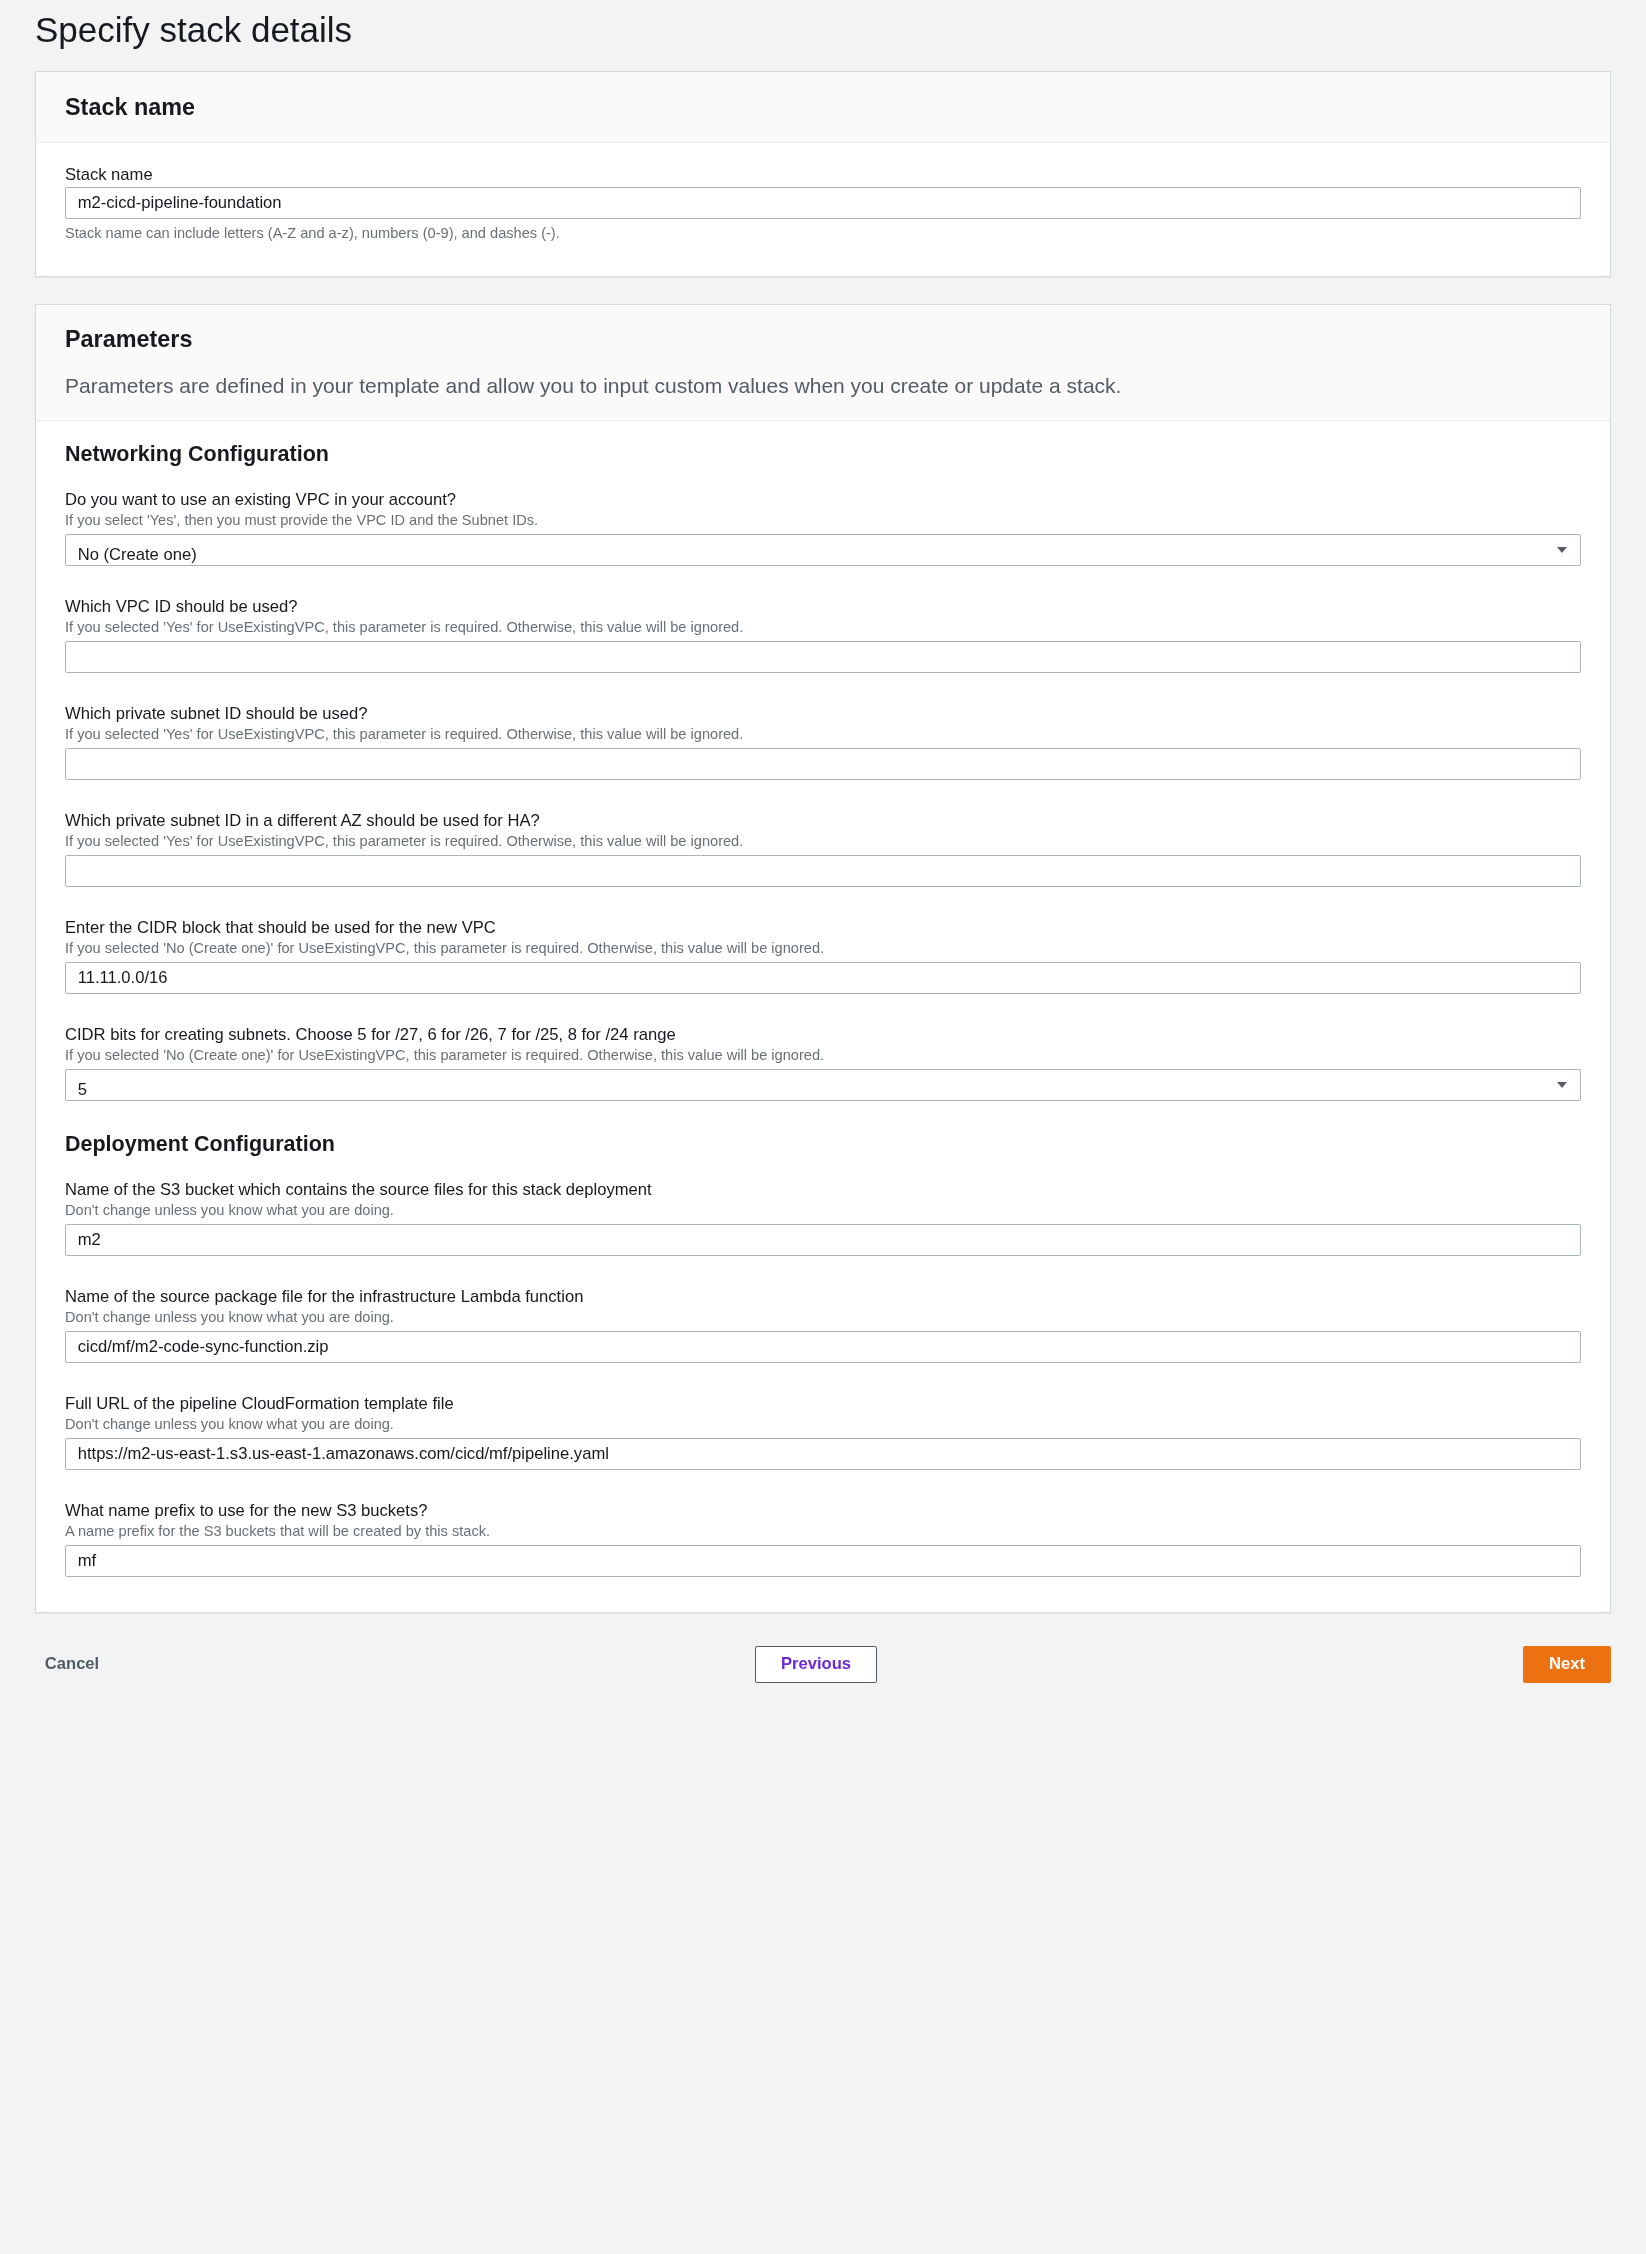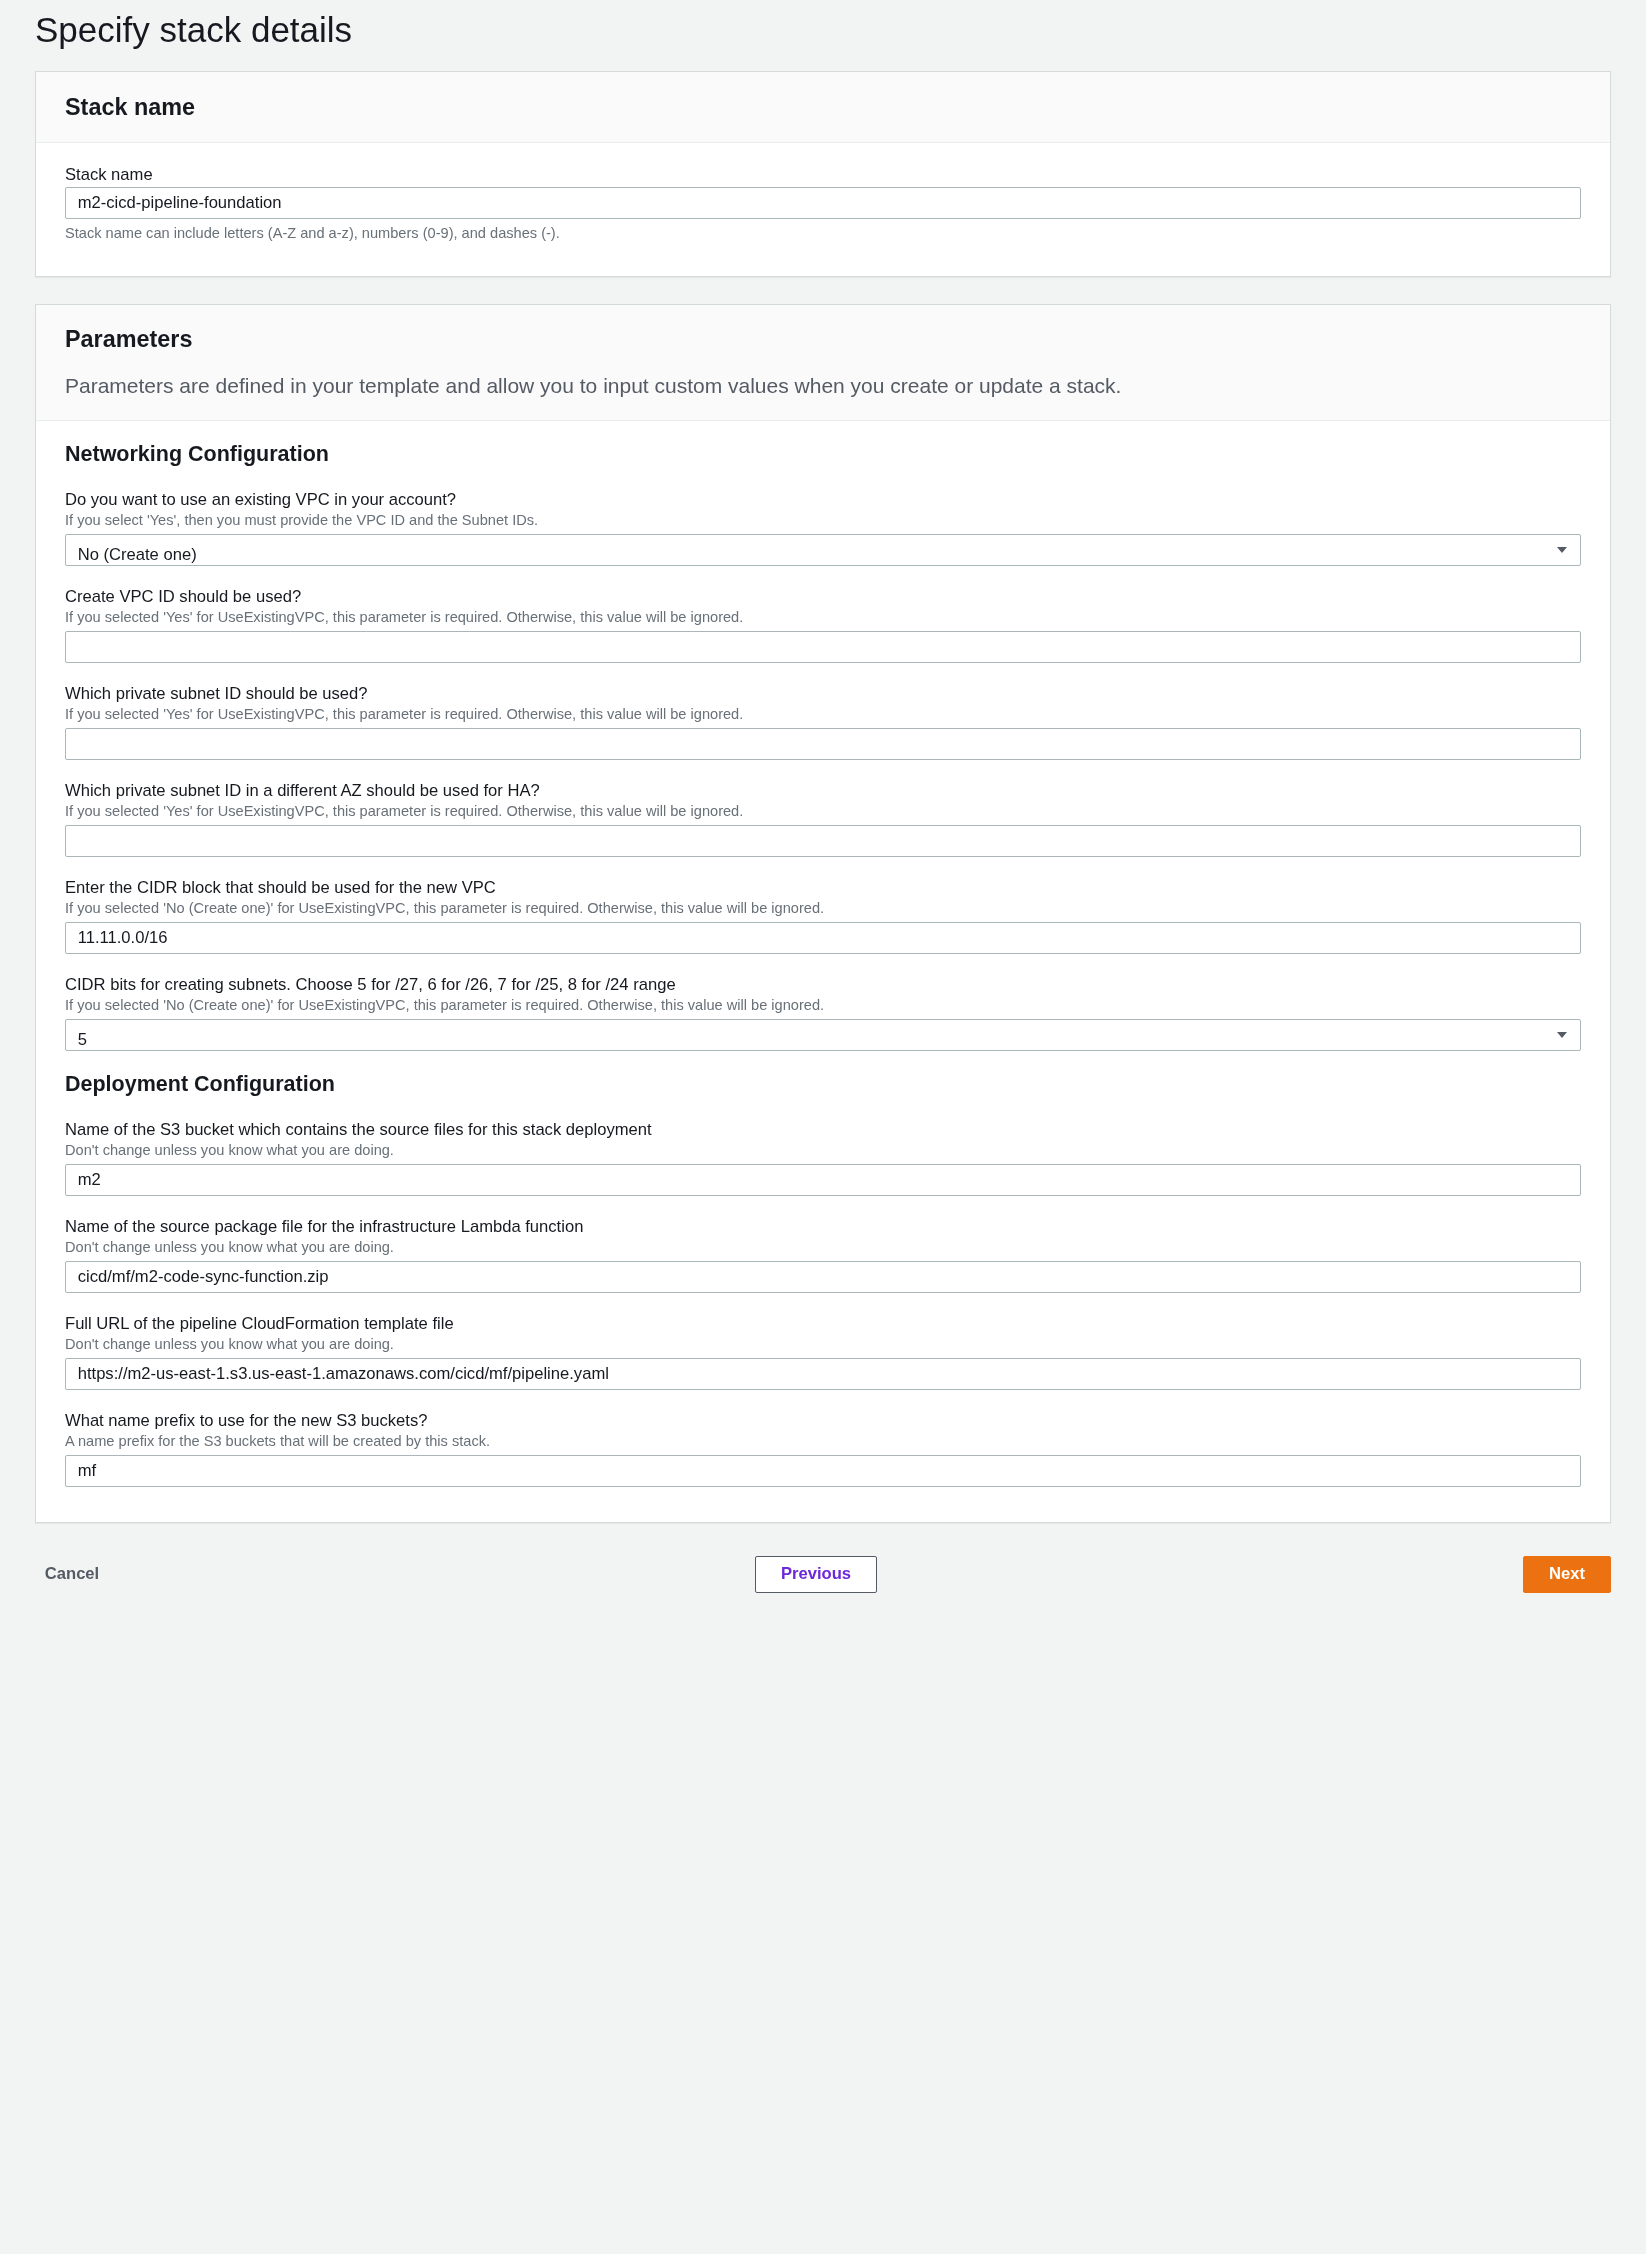--- a/index.html
+++ b/index.html
@@ -48,21 +48,21 @@
   }
   .section-title {
     font-size: 21.5px;
     font-weight: 700;
     margin: 0 0 23.4px 0;
   }
   .section-title.mt {
     margin-top: 11.7px;
   }
   .field {
-    margin-bottom: 21px;
+    margin-bottom: 31px;
   }
   .field:last-child { margin-bottom: 5.9px; }
   .field-label {
     font-size: 16.6px;
     color: #16191f;
     margin-bottom: 2px;
     font-weight: 400;
   }
   .field-hint {
     font-size: 14.6px;
@@ -170,21 +170,21 @@
       <div class="field">
         <div class="field-label">Do you want to use an existing VPC in your account?</div>
         <div class="field-hint">If you select 'Yes', then you must provide the VPC ID and the Subnet IDs.</div>
         <div class="select-wrap">
           <div class="select" tabindex="0">No (Create one)</div>
           <span class="select-caret"></span>
         </div>
       </div>
 
       <div class="field">
-        <div class="field-label">Create VPC ID should be used?</div>
+        <div class="field-label">Which VPC ID should be used?</div>
         <div class="field-hint">If you selected 'Yes' for UseExistingVPC, this parameter is required. Otherwise, this value will be ignored.</div>
         <input type="text" value="" style="">
       </div>
 
       <div class="field">
         <div class="field-label">Which private subnet ID should be used?</div>
         <div class="field-hint">If you selected 'Yes' for UseExistingVPC, this parameter is required. Otherwise, this value will be ignored.</div>
         <input type="text" value="" style="">
       </div>
 

